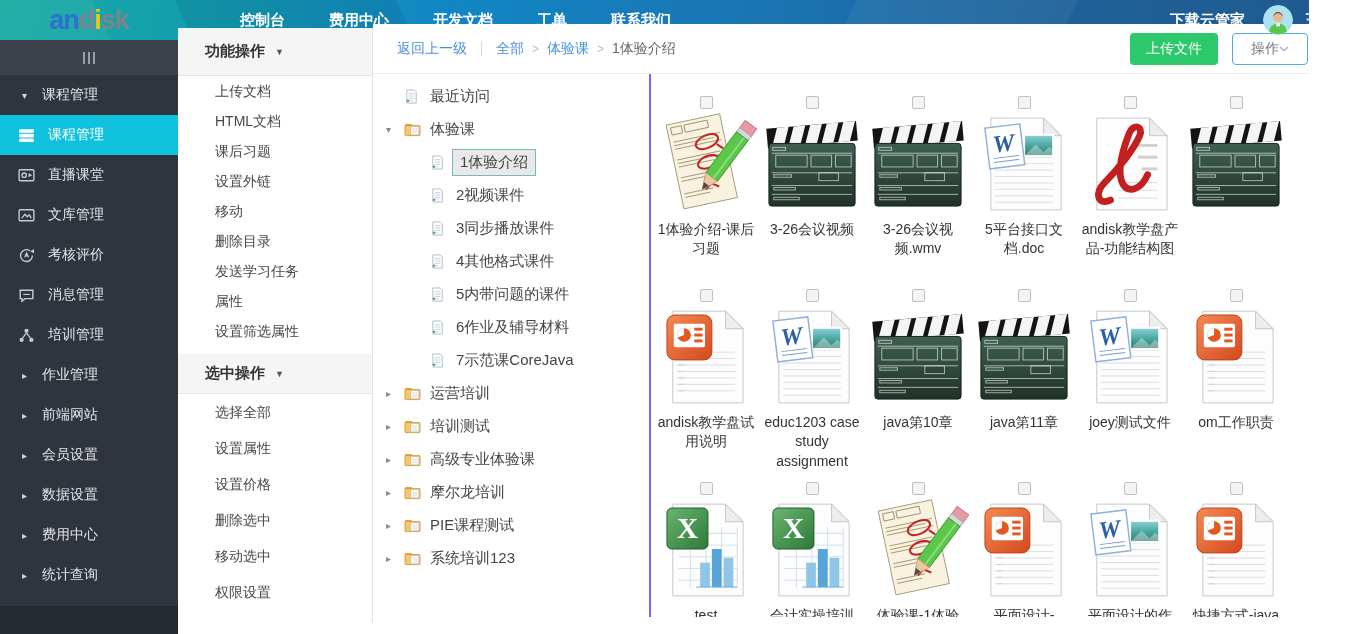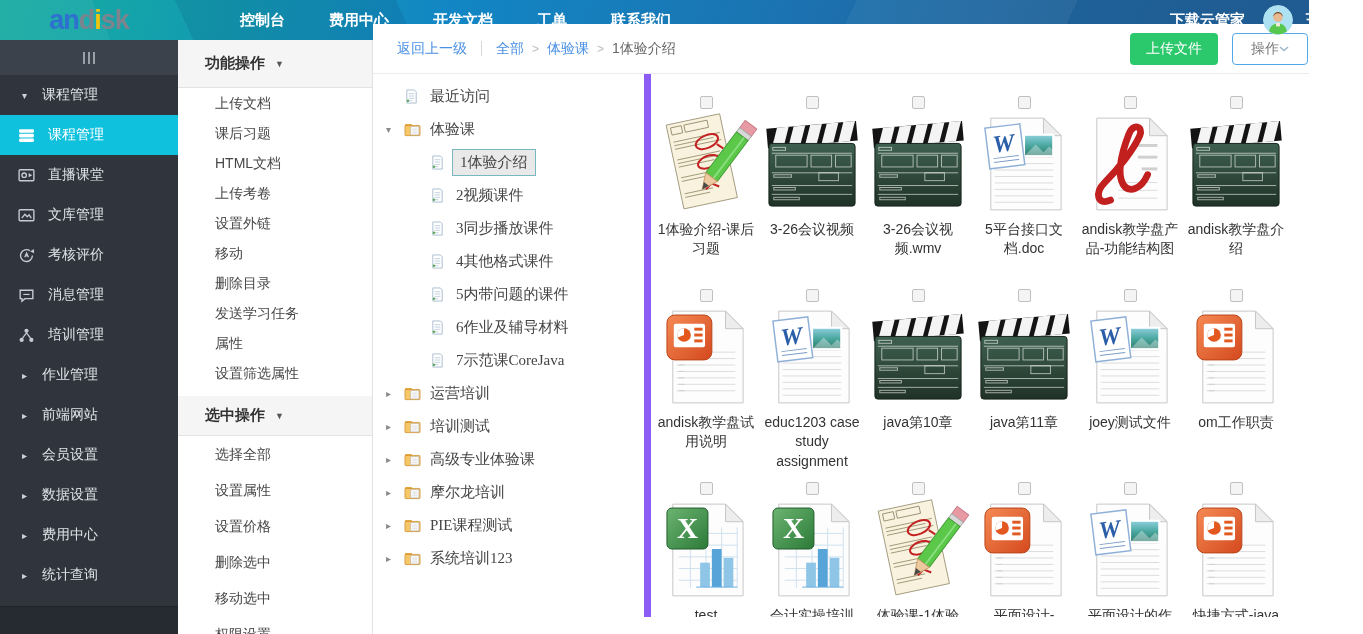--- a/index.html
+++ b/index.html
@@ -33,21 +33,21 @@
 .side-item .caret { width:12px; margin-left:22px; font-size:10px; color:#cfd3d8; }
 .side-item .g-label { margin-left:8px; }
 .side-item .icon { width:19px; height:19px; margin-left:17px; color:#c6ccd4; display:flex; }
 .side-item .icon svg { width:100%; height:100%; }
 .side-item .i-label { margin-left:12px; }
 .side-item.active { background:#0fc1dd; color:#fff; }
 .side-item.active .icon { color:#fff; }
 .side-bottom { position:absolute; bottom:0; left:0; width:100%; height:28px; background:#262b32; border-top:1px solid #1f242a; }
 
 
-.ops { position:absolute; top:40px; left:178px; width:195px; height:594px; background:#fff; border-right:1px solid #e2e2e2; overflow:hidden; }
+.ops { position:absolute; top:28px; left:178px; width:195px; height:594px; background:#fff; border-right:1px solid #e2e2e2; overflow:hidden; }
 .ops-header { background:#f5f5f5; border-bottom:1px solid #e3e3e3; display:flex; align-items:center; padding-left:27px; font-size:15px; font-weight:bold; color:#333; cursor:pointer; }
 .ops-header .hcaret { margin-left:10px; font-size:9px; color:#555; }
 .ops-header.h1 { height:48px; }
 .ops-header.h2 { height:40px; margin-top:8px; }
 .ops-item { padding-left:37px; font-size:14px; color:#474747; cursor:pointer; }
 .ops-list.s1 .ops-item { height:30px; line-height:30px; }
 .ops-list.s2 .ops-item { height:36px; line-height:36px; }
 
 
 .content { position:absolute; top:24px; left:373px; width:990px; height:594px; background:#fff; }
@@ -59,21 +59,21 @@
 .crumb .c-cur { color:#666; }
 .crumb .c-sep { color:#bbb; margin:0 8px; font-size:12px; }
 .crumb-actions { position:absolute; right:20px; top:9px; display:flex; align-items:center; }
 .btn-upload { min-width:80px; height:32px; padding:0 16px; background:#2cc96c; border:none; border-radius:4px;
   color:#fff; font-size:14px; cursor:pointer; font-family:inherit; }
 .btn-operate { min-width:76px; height:32px; margin-left:14px; background:#fff; border:1px solid #55a8e8; border-radius:4px;
   color:#777; font-size:14px; cursor:pointer; font-family:inherit; display:flex; align-items:center; justify-content:center; }
 .view-toggle { width:21px; height:17px; margin-left:14px; cursor:pointer; display:flex; }
 
 .content-body { display:flex; height:543px; }
-.tree { width:278px; border-right:7px solid #8b5cf6; padding-top:6px; overflow:hidden; flex:none;font-family:Liberation Serif, serif; }
+.tree { width:278px; border-right:2px solid #8b5cf6; padding-top:6px; overflow:hidden; flex:none; }
 .tree-row { height:33px; display:flex; align-items:center; font-size:15px; color:#444; cursor:pointer; white-space:nowrap; }
 .tree-caret { width:12px; margin-left:13px; font-size:10px; color:#8a8a8a; flex:none; }
 .tree-row .ticon { width:17px; height:16px; margin-left:6px; flex:none; display:flex; }
 .tree-row.lvl1 .ticon { margin-left:32px; }
 .tree-label { margin-left:9px; }
 .tree-label.selected { background:#e9e9e9; border:1px solid #7ab8c0; padding:3px 7px; margin-left:5px; }
 
 .grid { flex:1; padding:22px 0 0 2px; display:grid; grid-template-columns:repeat(6,106px); grid-auto-rows:193px; overflow:hidden; }
 .file-card { display:flex; flex-direction:column; align-items:center; cursor:pointer; }
 .file-check { width:13px; height:13px; border:1px solid #c0c0c0; border-radius:2px; background:#f4f4f4; cursor:pointer; flex:none; }
@@ -215,23 +215,22 @@
     <div class="side-bottom"></div>
   </div>
 
   <div class="ops" id="ops-panel">
       <div class="ops-header h1">
         <span>功能操作</span>
         <span class="hcaret">▼</span>
       </div>
       <div class="ops-list s1">
         <div class="ops-item">上传文档</div>
+        <div class="ops-item">HTML文档</div>
         <div class="ops-item">课后习题</div>
-        <div class="ops-item">HTML文档</div>
-        <div class="ops-item">上传考卷</div>
         <div class="ops-item">设置外链</div>
         <div class="ops-item">移动</div>
         <div class="ops-item">删除目录</div>
         <div class="ops-item">发送学习任务</div>
         <div class="ops-item">属性</div>
         <div class="ops-item">设置筛选属性</div>
       </div>
       <div class="ops-header h2">
         <span>选中操作</span>
         <span class="hcaret">▼</span>
@@ -726,21 +725,20 @@
                   <line x1="9" y1="57" x2="91" y2="57"></line>
                   <rect x="57" y="57" width="20" height="8"></rect>
                   <line x1="9" y1="70" x2="91" y2="70"></line>
                   <line x1="9" y1="79" x2="91" y2="79"></line>
                   <rect x="11" y="59" width="18" height="2.5"></rect>
                   <rect x="11" y="72" width="22" height="2.5"></rect>
                   <rect x="11" y="82" width="26" height="2.5"></rect>
                 </g>
               </svg>
             </span>
-            <div class="file-name">andisk教学盘介绍</div>
           </div>
           <div class="file-card">
             <div class="file-check"></div>
             <span class="file-icon">
               <svg viewBox="0 0 84 102" width="82" height="100">
                 <defs>
                   <linearGradient id="og" x1="0" y1="0" x2="1" y2="1">
                     <stop offset="0" stop-color="#f58a54"></stop>
                     <stop offset="1" stop-color="#d4491e"></stop>
                   </linearGradient>

